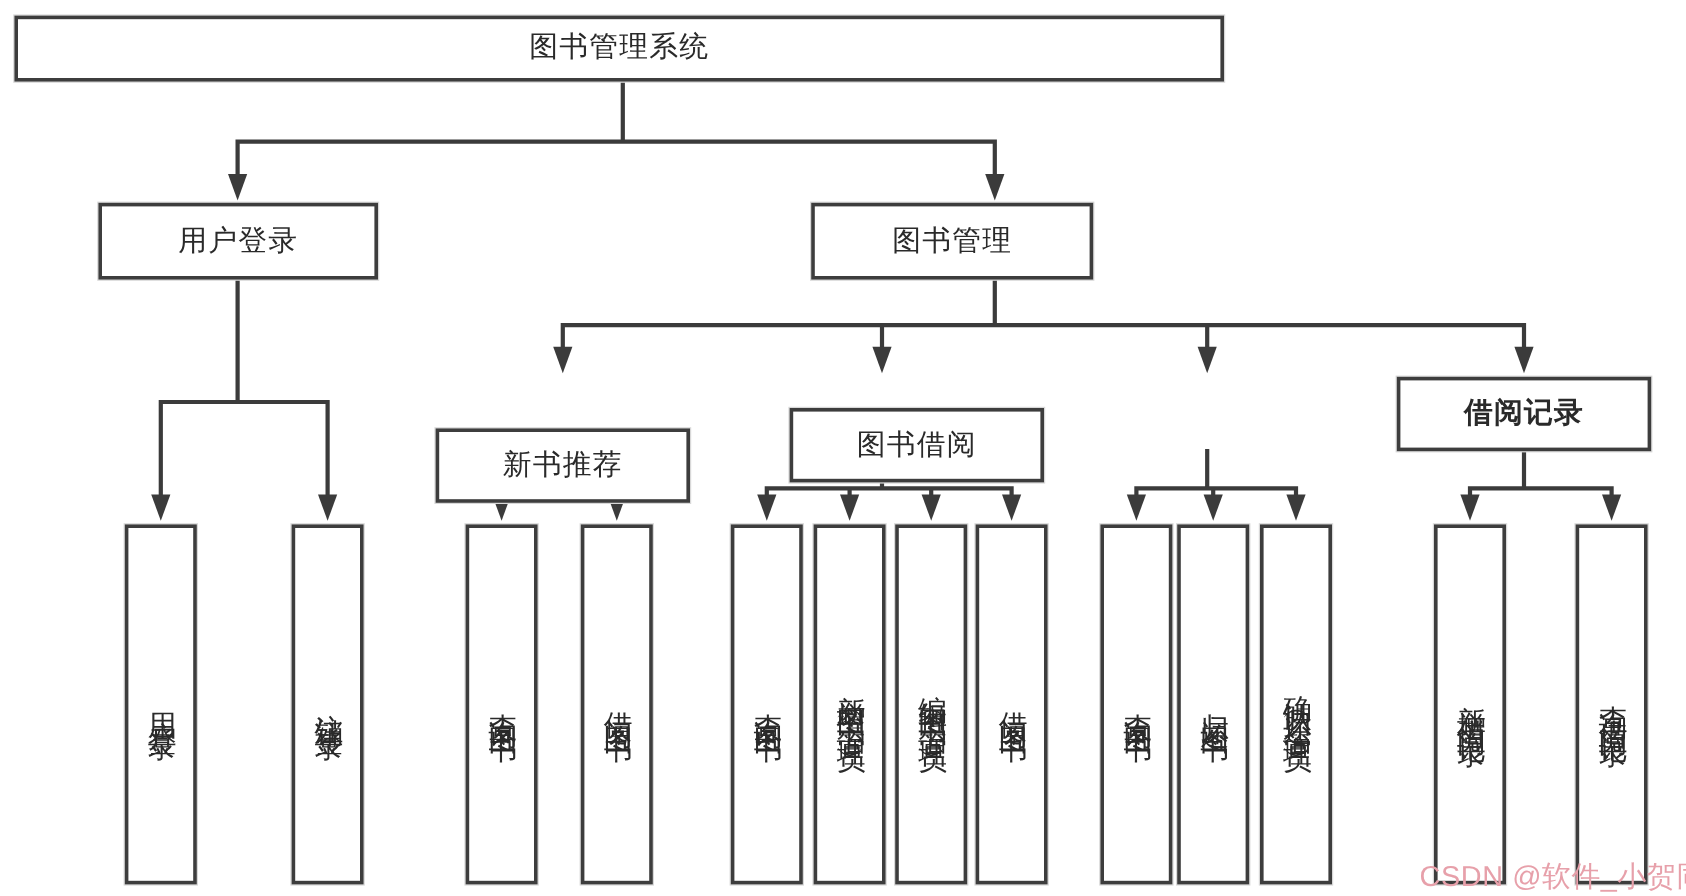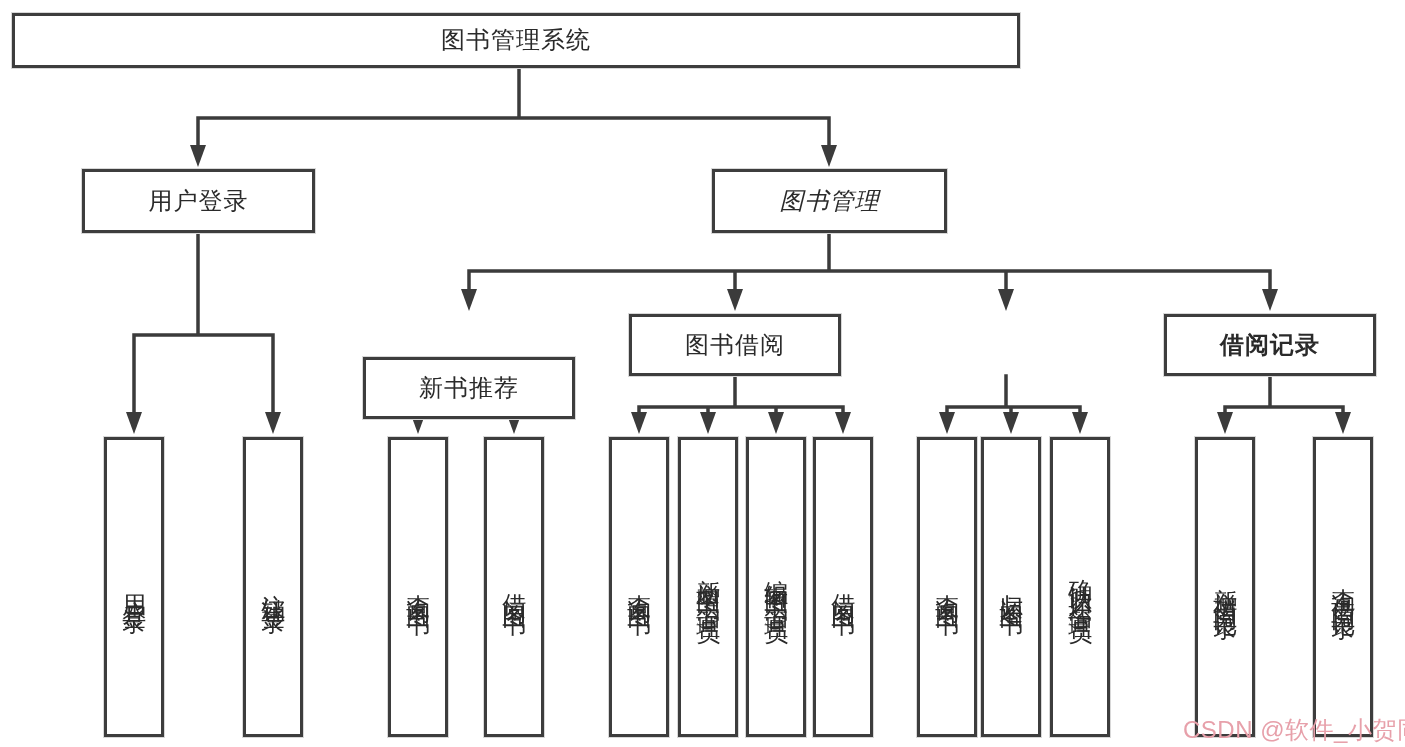--- a/index.html
+++ b/index.html
@@ -29,25 +29,25 @@
   }
   .leaf .node-label {
     writing-mode:vertical-rl;
     text-orientation:mixed;
     letter-spacing:6px;
   }
   
   .n-root   { left:12px;  top:13px;  width:1008px; height:55px; }
   
   .n-login  { left:82px;  top:169px; width:233px;  height:64px; }
-  .n-mgmt   { left:712px; top:169px; width:235px;  height:64px;font-style:italic; }
+  .n-mgmt   { left:676px; top:169px; width:235px;  height:64px; }
   
   .lvl2     { top:314px; width:212px; height:62px; }
   .n-newbook{ left:363px;margin-top:43px; }
-  .n-borrow { left:629px; }
+  .n-borrow { left:658px;margin-top:26px; }
   .n-current{ left:900px; }
   .n-records{ left:1164px;font-weight:bold; }
   
   .leaf     { top:437px; width:60px; height:300px; }
   .l-1  { left:104px; }  .l-2  { left:243px; }
   .l-3  { left:388px; }  .l-4  { left:484px; }
   .l-5  { left:609px; }  .l-6  { left:678px; }
   .l-7  { left:746px; }  .l-8  { left:813px; }
   .l-9  { left:917px; }  .l-10 { left:981px; }
   .l-11 { left:1050px; } .l-12 { left:1195px; }

